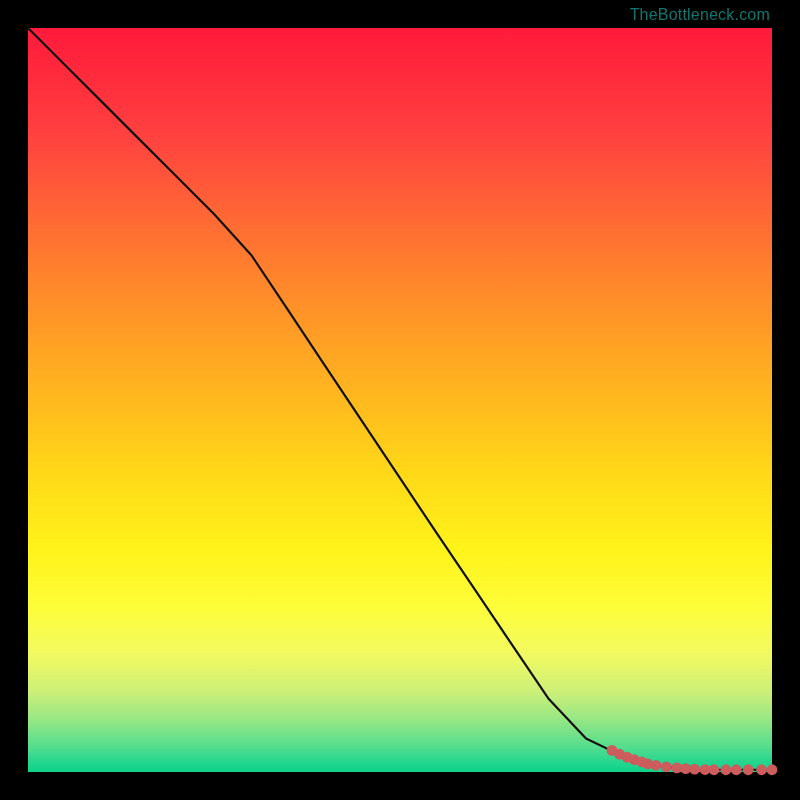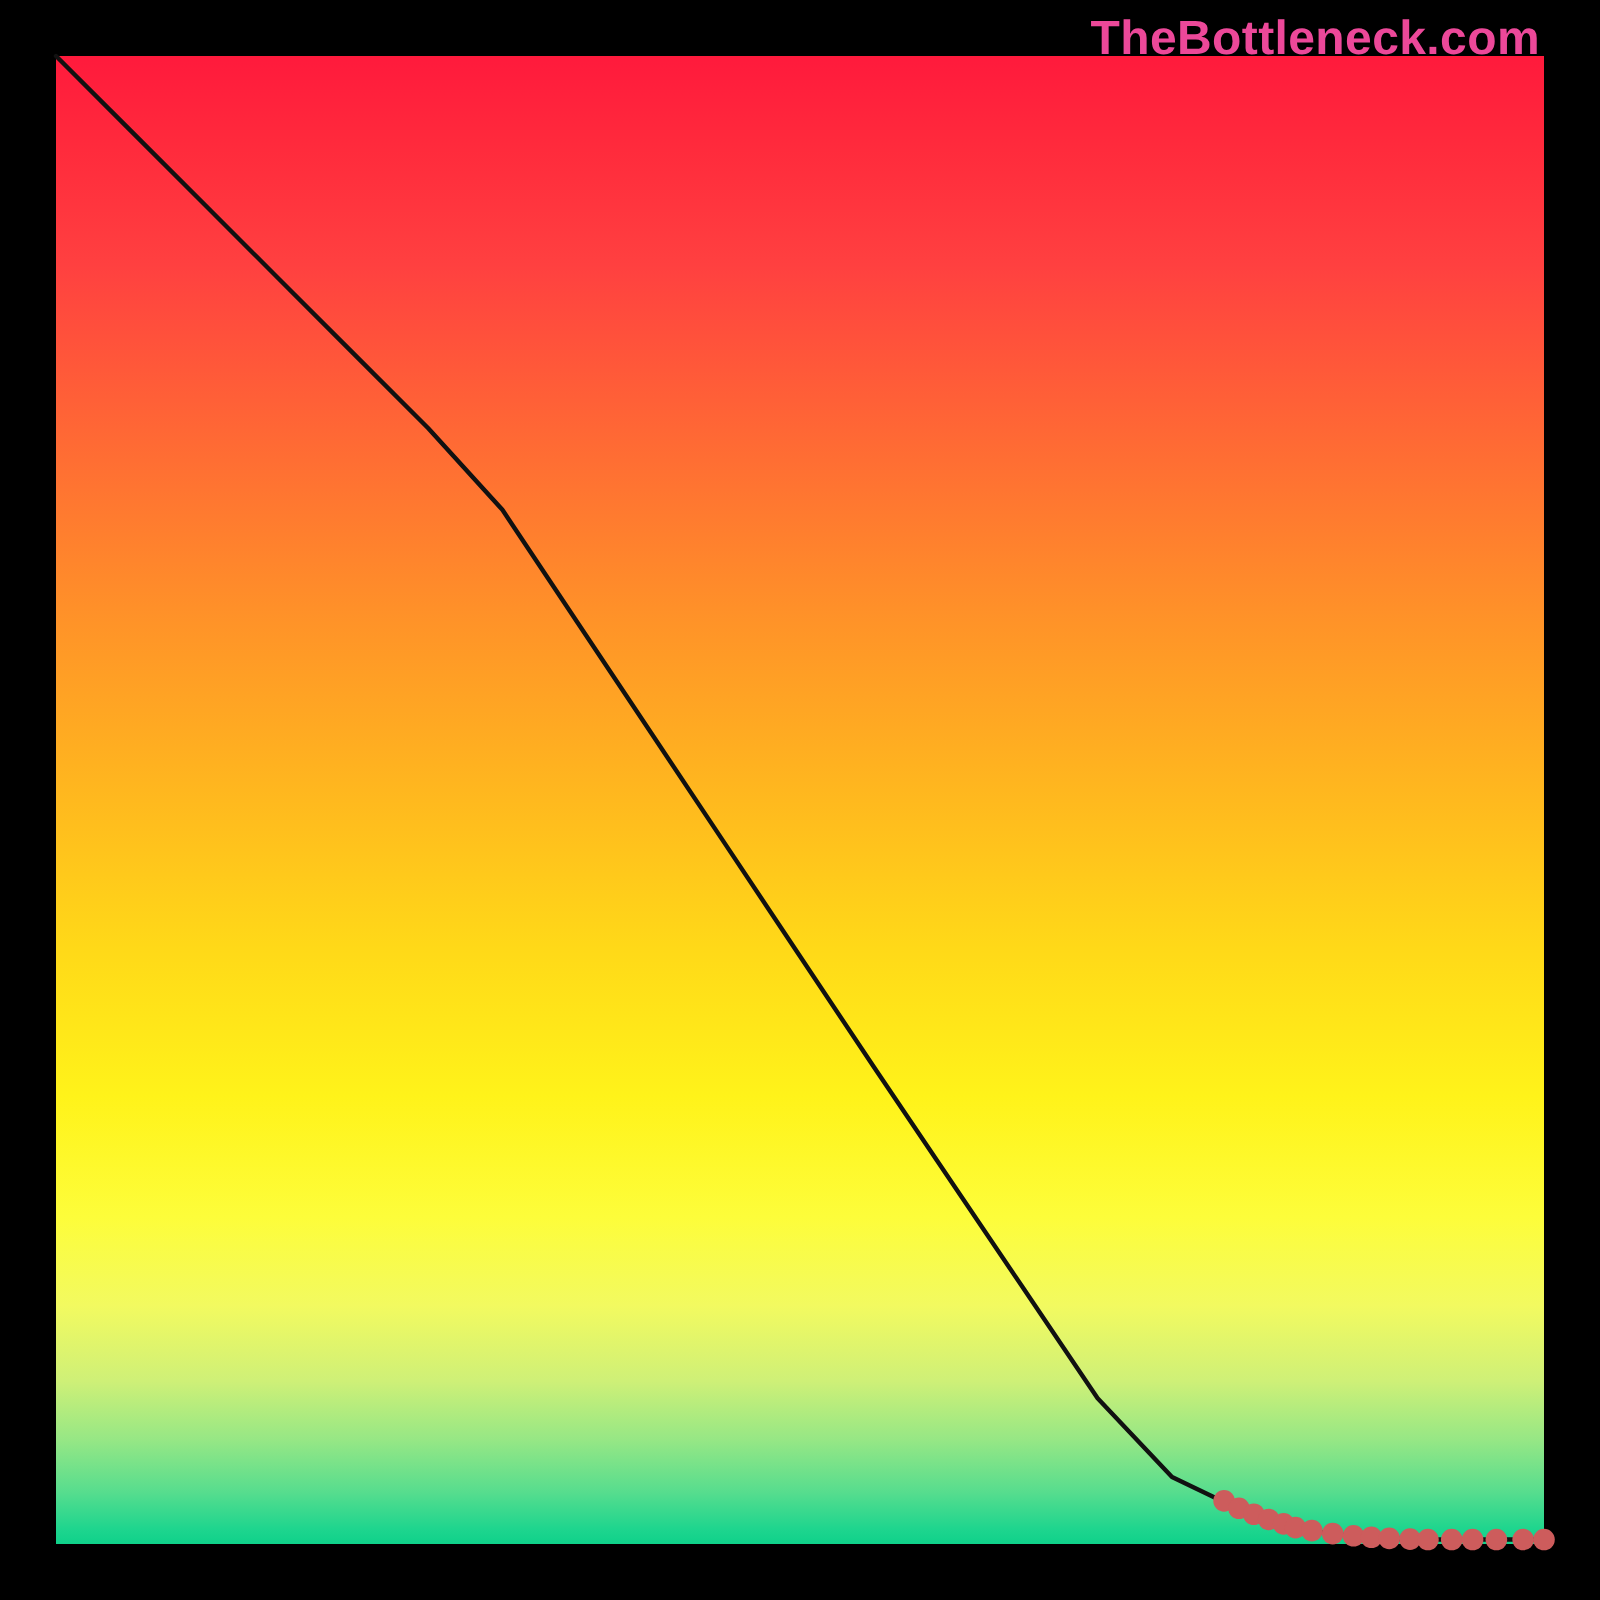--- a/index.html
+++ b/index.html
@@ -48,23 +48,23 @@
     left: 0;
     top: 0;
     width: 100%;
     height: 100%;
     overflow: visible;
   }
   .attribution {
     position: absolute;
     top: 6px;
     right: 30px;
-    color: #ec4899;
-    font-size: 24px;
-    font-weight: 700;
+    color: #0f766e;
+    font-size: 16px;
+    font-weight: 400;
     letter-spacing: 0.2px;
     user-select: none;
   }
 </style>
 </head>
 <body>
 
 <div class="frame">
 
   <div class="plot">

